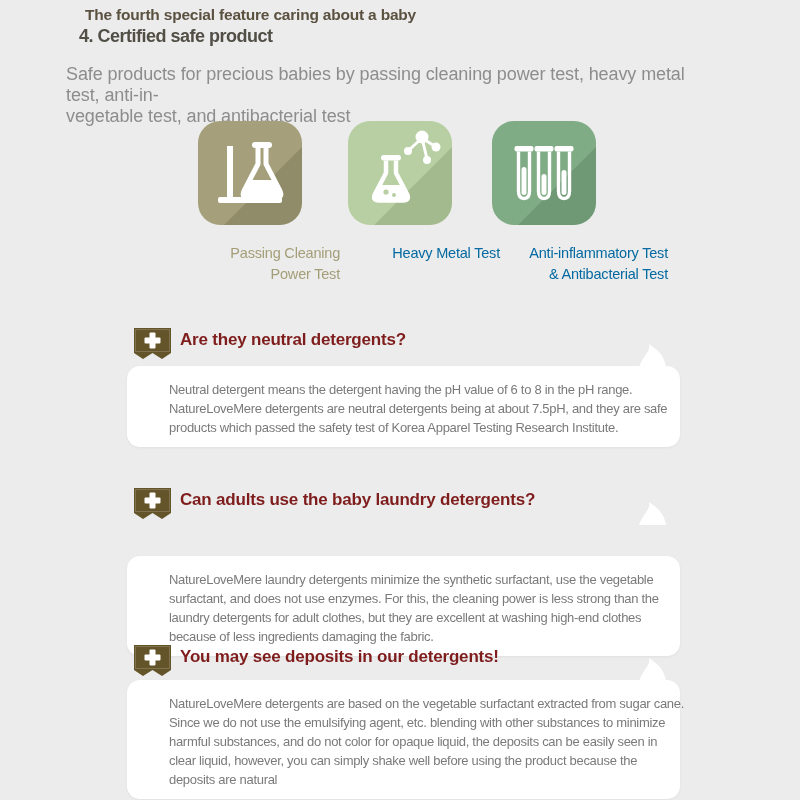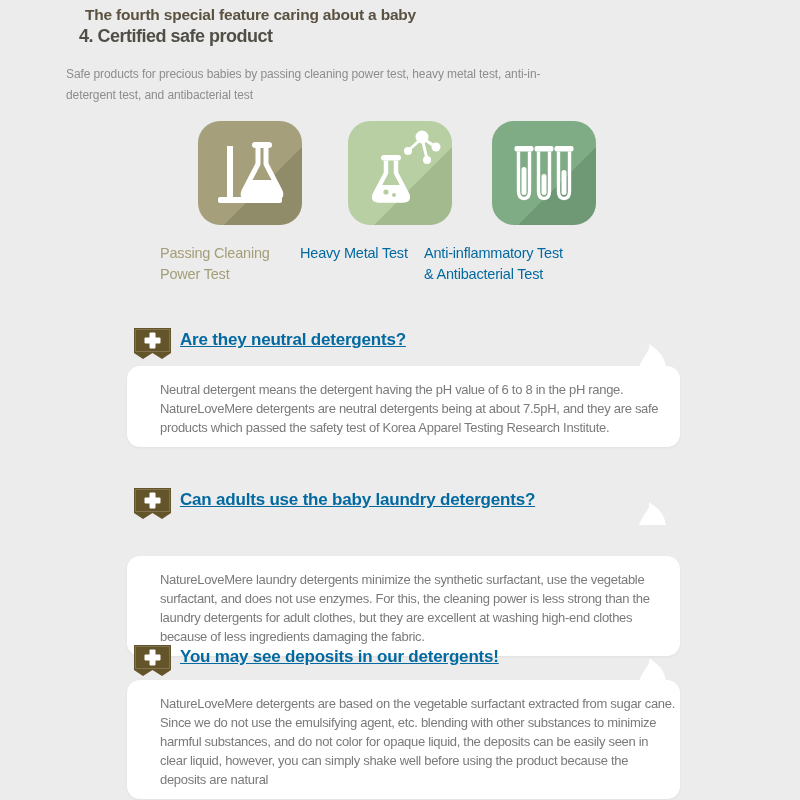--- a/index.html
+++ b/index.html
@@ -12,66 +12,66 @@
   .eyebrow {
     position:absolute; left:85px; top:6px;
     font-size:15.5px; font-weight:bold; color:#5a5140; letter-spacing:-0.2px;
   }
   .title {
     position:absolute; left:79px; top:26px;
     font-size:18px; font-weight:bold; color:#514e46; letter-spacing:-0.5px;
   }
   .subtitle {
     position:absolute; left:66px; top:64px;
-    font-size:12px; color:#8d8d8d; line-height:21px; letter-spacing:-0.1px;
+    font-size:18px; color:#8d8d8d; line-height:21px; letter-spacing:-0.1px;
   }
   
   .tile { position:absolute; top:121px; width:104px; height:104px; }
   .tile svg { display:block; }
   .tile-1 { left:198px; } .tile-2 { left:348px; } .tile-3 { left:492px; }
   .tile-label {
-    position:absolute; top:243px; text-align:left;
+    position:absolute; top:243px; text-align:right;
     font-size:14.5px; line-height:21px; letter-spacing:-0.2px;
   }
   .tile-label-1 { left:160px; width:180px; color:#a49e78; }
   .tile-label-2 { left:300px; width:200px; color:#0369a1; }
   .tile-label-3 { left:424px; width:244px; color:#0369a1; }
   
   .qa { position:absolute; left:0; width:800px; }
   .qa-1 { top:327px; } .qa-2 { top:487px; } .qa-3 { top:644px; }
   .qa-badge { position:absolute; left:134px; top:1px; }
   .qa-question {
     position:absolute; left:180px; top:0;
-    font-size:17px; font-weight:bold; color:#0369a1;
-    line-height:26px; letter-spacing:-0.2px;text-decoration:underline;
+    font-size:17px; font-weight:bold; color:#7f1d1d;
+    line-height:26px; letter-spacing:-0.2px;
   }
   .qa-tail { position:absolute; left:638px; }
   .qa-1 .qa-tail { top:17px; } .qa-2 .qa-tail { top:15px; } .qa-3 .qa-tail { top:14px; }
   .qa-box {
     position:absolute; left:127px; width:553px;
     background:#ffffff; border-radius:13px;
-    padding:14px 18px 10px 33px;
+    padding:14px 18px 10px 42px;
     box-shadow:0 1px 3px rgba(0,0,0,0.05);
   }
   .qa-1 .qa-box { top:39px; } .qa-2 .qa-box { top:37px;margin-top:32px; } .qa-3 .qa-box { top:36px; }
   .answer-line {
     font-size:13px; color:#7a7a7a; line-height:19px;
     letter-spacing:-0.3px; white-space:nowrap;
   }
 </style>
 </head>
 <body>
 
 <div class="page">
 
   <div class="eyebrow">The fourth special feature caring about a baby</div>
   <div class="title">4. Certified safe product</div>
   <div class="subtitle">
     <div>Safe products for precious babies by passing cleaning power test, heavy metal test, anti-in-</div>
-    <div>detergent test, and antibacterial test</div>
+    <div>vegetable test, and antibacterial test</div>
   </div>
 
   <div class="tile tile-1">
     <svg width="104" height="104" viewBox="0 0 104 104">
       <defs>
           <clipPath id="r1">
             <rect width="104" height="104" rx="22"></rect>
           </clipPath>
         </defs>
       <g clip-path="url(#r1)">

